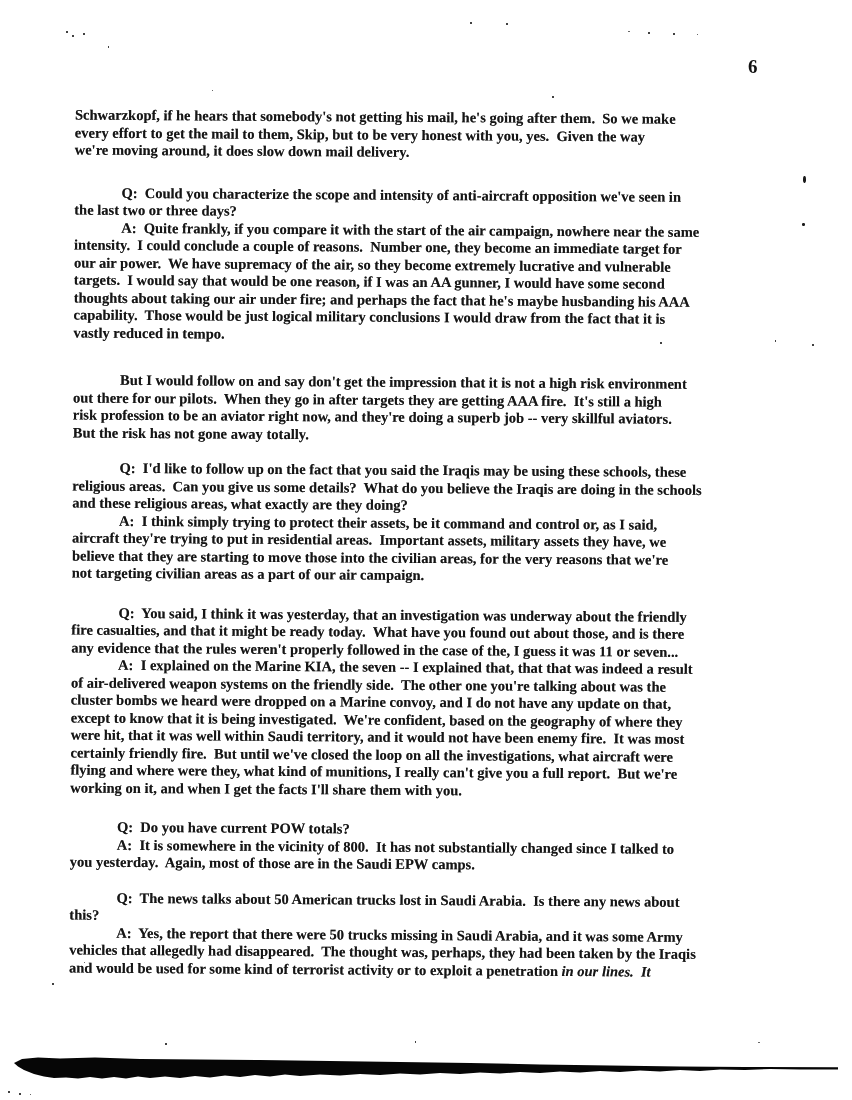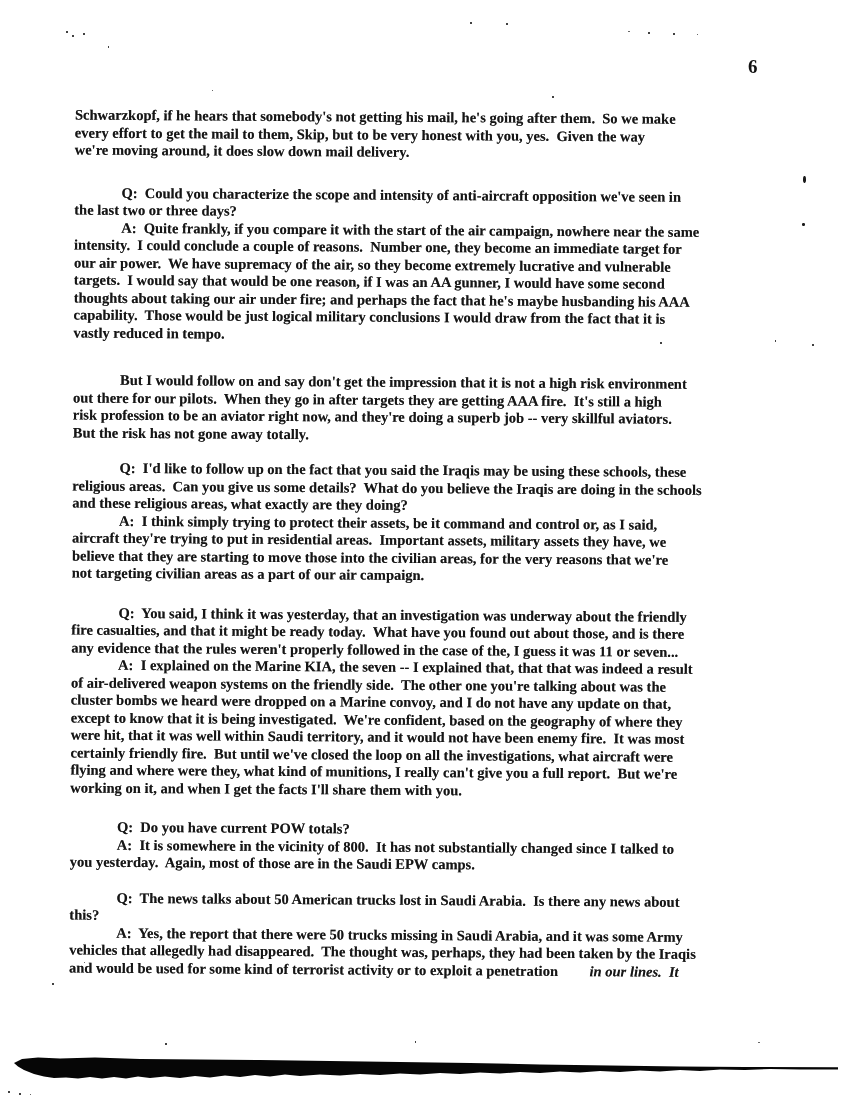--- a/index.html
+++ b/index.html
@@ -29,21 +29,21 @@
   }
   .group{margin:0;}
   .group:nth-of-type(2){margin-top:25px;}
   .group:nth-of-type(3){margin-top:30px;}
   .group:nth-of-type(4){margin-top:18px;}
   .group:nth-of-type(5){margin-top:22px;}
   .group:nth-of-type(6){margin-top:22px;}
   .group:nth-of-type(7){margin-top:18px;}
   .line{white-space:pre;}
   .line.indent{padding-left:47px;}
-  .line em{font-style:italic;margin-left:28px;}
+  .line em{font-style:italic;}
   .speck{
     position:absolute;background:#1a1a1a;border-radius:40%;
   }
   .bottom-bar{
     position:absolute;left:0;top:1050px;width:852px;height:32px;
   }
 </style>
 </head>
 <body>
 

